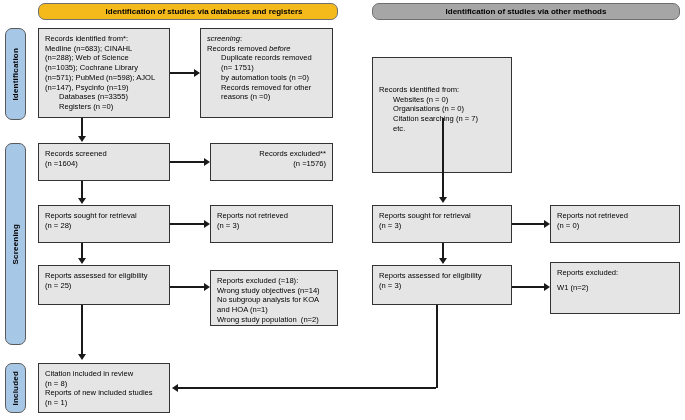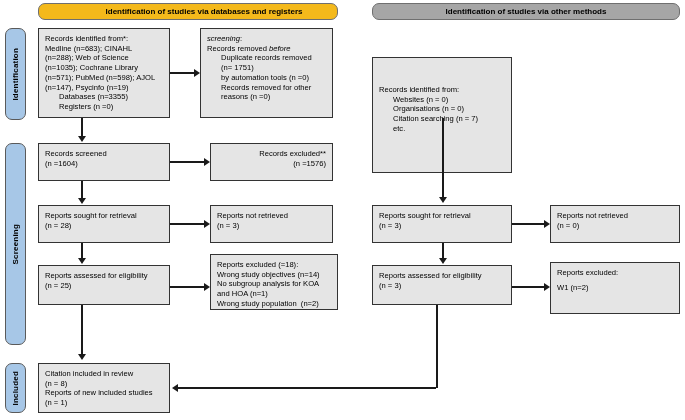--- a/index.html
+++ b/index.html
@@ -155,21 +155,21 @@
   <div class="box" style="left:210px; top:205px; width:123px; height:38px;">
     <div class="ln">Reports not retrieved</div>
     <div class="ln">(n = 3)</div>
   </div>
 
   <div class="box" style="left:38px; top:265px; width:132px; height:40px;">
     <div class="ln">Reports assessed for eligibility</div>
     <div class="ln">(n = 25)</div>
   </div>
 
-  <div class="box" style="left:210px; top:254px; width:128px; height:56px;">
+  <div class="box" style="left:210px; top:270px; width:128px; height:56px;">
     <div class="ln">Reports excluded (=18):</div>
     <div class="ln">Wrong study objectives (n=14)</div>
     <div class="ln">No subgroup analysis for KOA</div>
     <div class="ln">and HOA (n=1)</div>
     <div class="ln">Wrong study population  (n=2)</div>
   </div>
 
   <div class="box" style="left:372px; top:28px; width:140px; height:116px; padding-top:27px;margin-top:29px;">
     <div class="ln">Records identified from:</div>
     <div class="ln ind">Websites (n = 0)</div>

